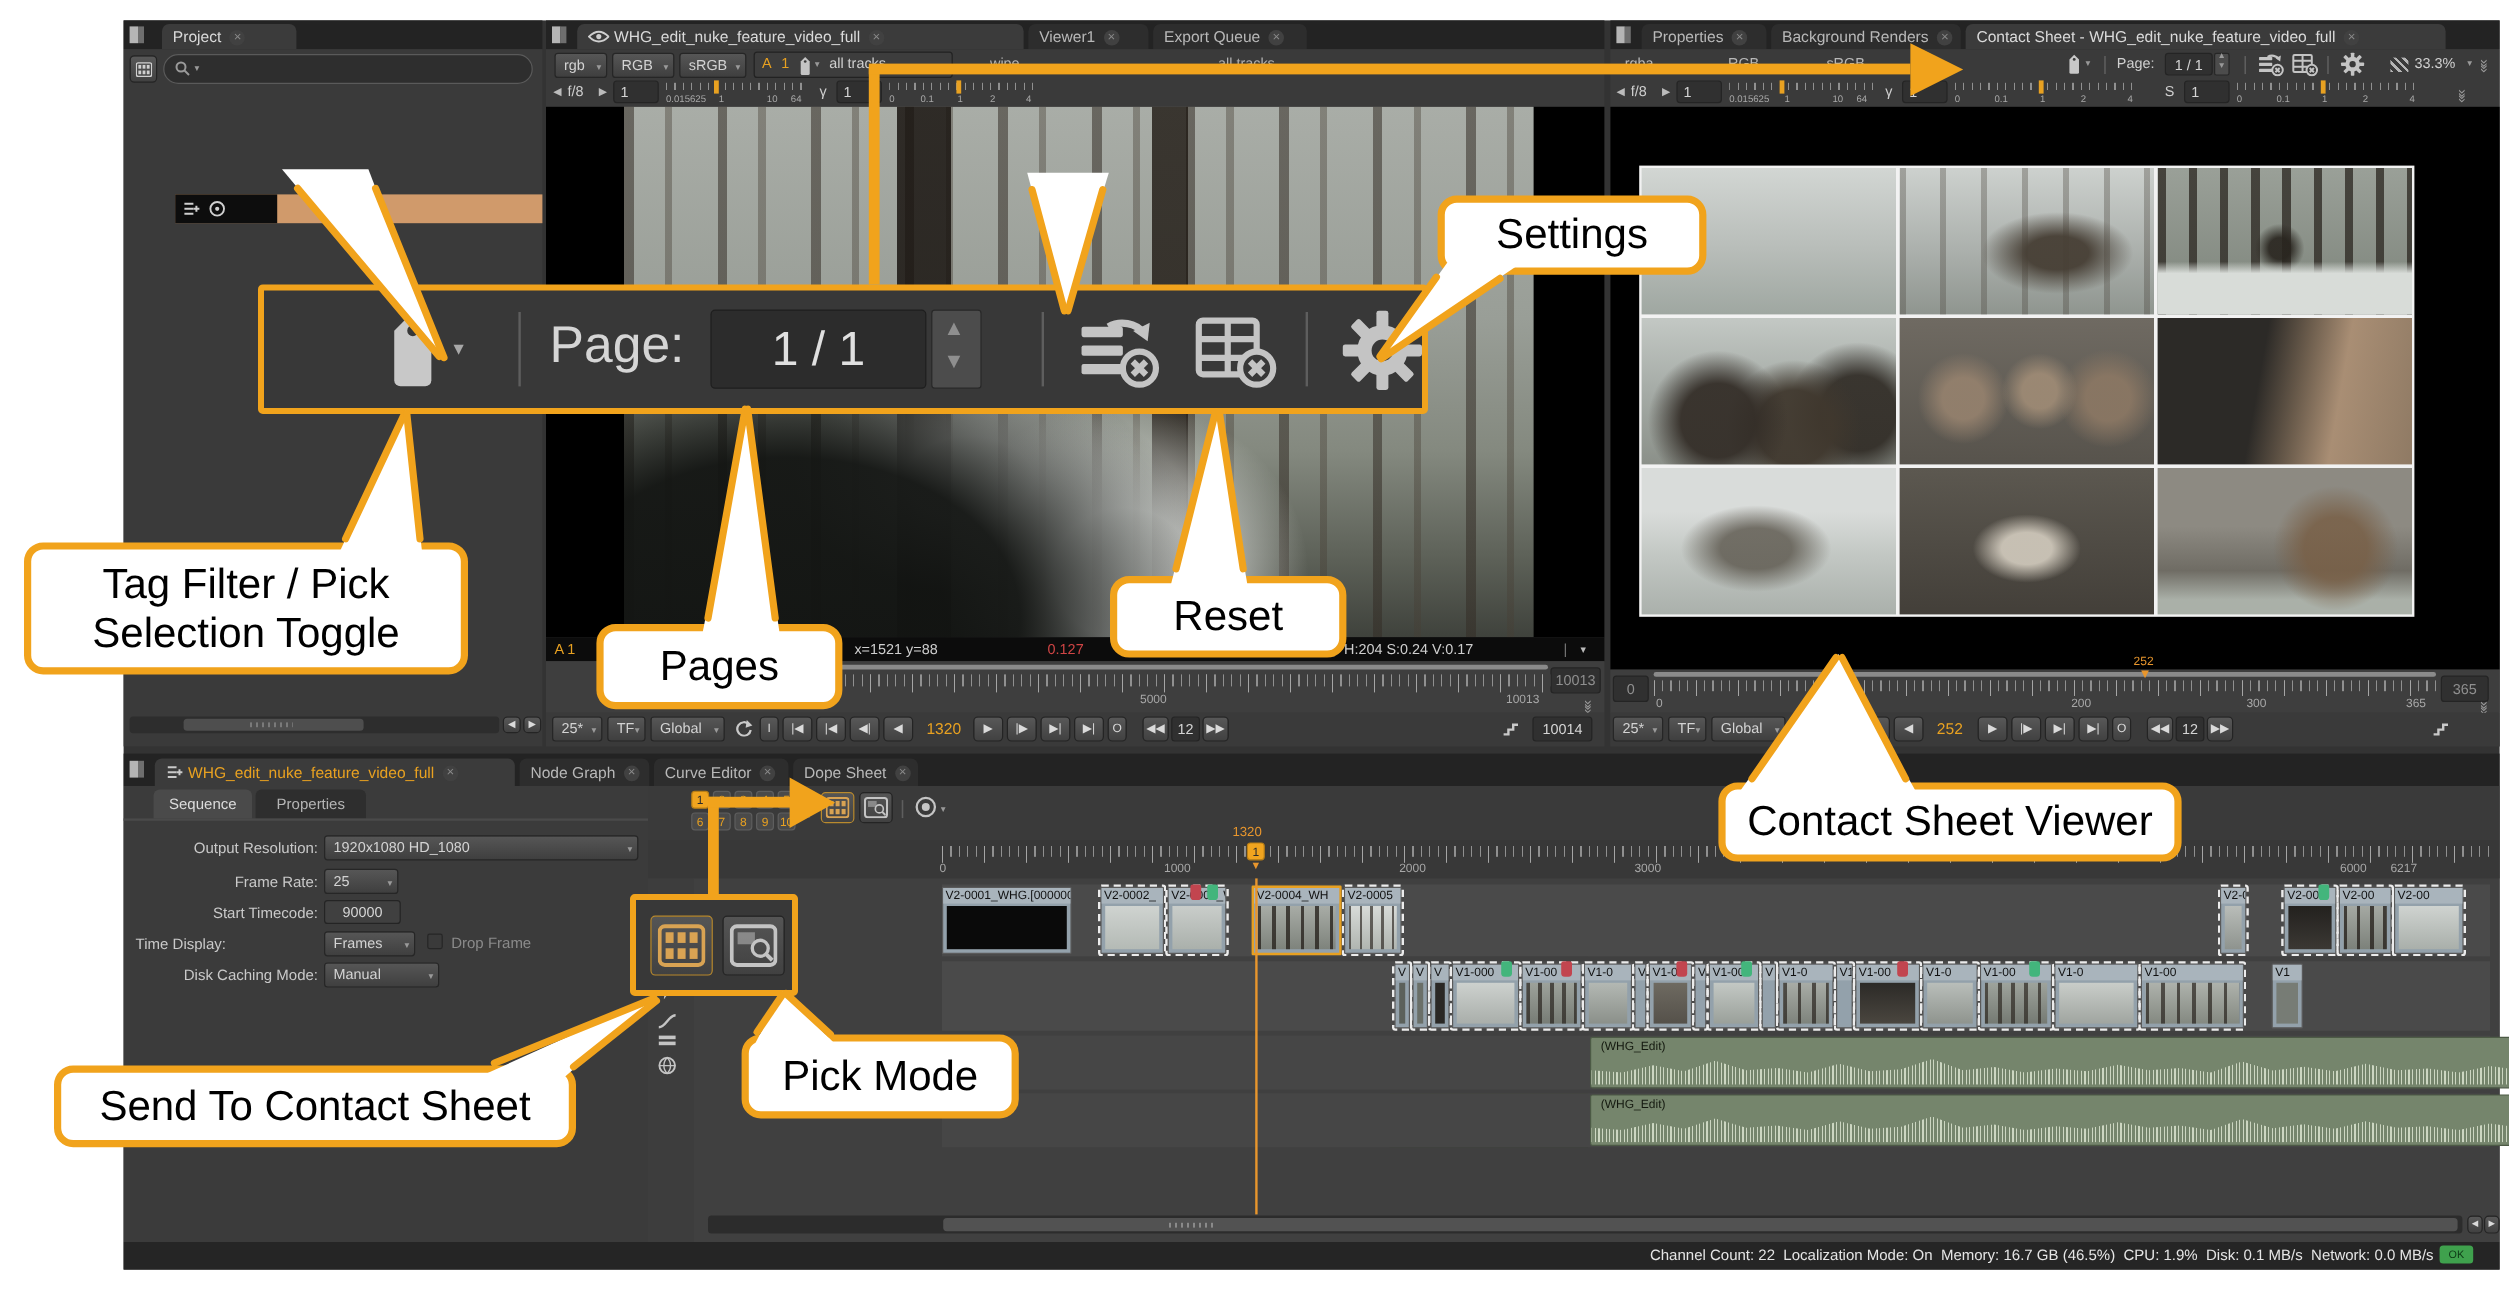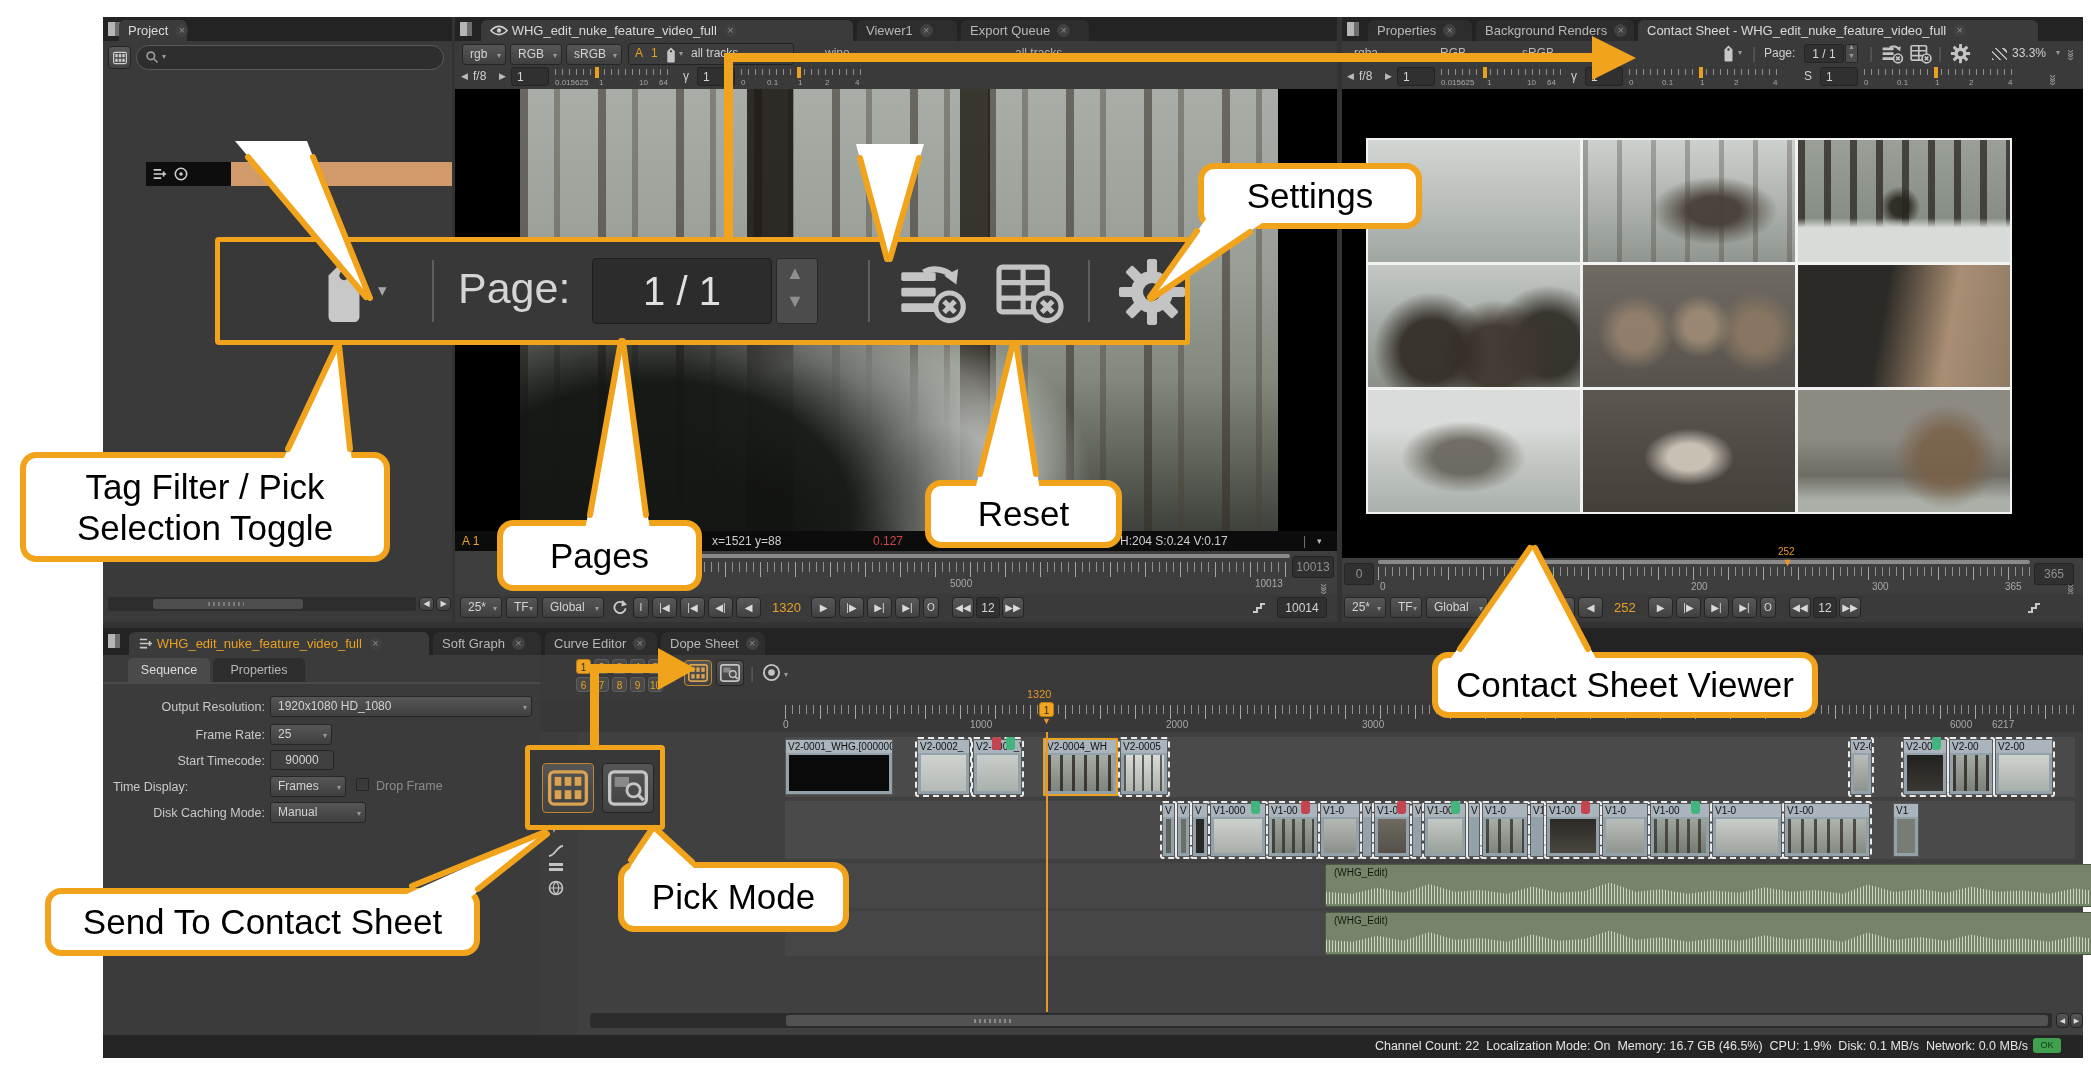--- a/index.html
+++ b/index.html
@@ -158,21 +158,21 @@
 </svg>
 
 <div id="canvas">
 
   <div class="panel" style="left:103px;top:17px;width:1980px;height:1041px;background:#333"></div>
 
   <div class="tabstrip" style="left:103px;top:17px;width:349px;height:24px">
     <svg class="p" style="left:4px;top:3px;width:14px;height:18px">
         <use href="#i-corner"></use>
       </svg>
-    <div class="tab on" style="left:16px;width:68px"><span>Project</span><span class="x">×</span></div>
+    <div class="tab on" style="left:32px;width:112px"><span>Project</span><span class="x">×</span></div>
   </div>
   <div class="panel" style="left:103px;top:41px;width:349px;height:581px;background:#3a3a3a">
     <div class="btn" style="left:5px;top:5px;width:23px;height:23px"><svg style="width:14px;height:14px;margin-top:4px;color:#d0d0d0">
           <use href="#i-grid"></use>
         </svg></div>
     <div class="p" style="left:33px;top:4px;width:308px;height:25px;background:#2e2e2e;border:1px solid #5a5a5a;border-radius:13px">
       <svg class="p" style="left:8px;top:4px;width:15px;height:15px;color:#9a9a9a">
           <use href="#i-mag"></use>
         </svg>
       <span class="p" style="left:25px;top:6px;font-size:8px;color:#9a9a9a">▾</span>
@@ -398,21 +398,21 @@
         <div class="cs" style="left:432px;top:252px;width:212px;height:122px;background:radial-gradient(circle at 70% 55%, rgba(120,95,70,.85) 0 16%, transparent 32%),linear-gradient(180deg,#8d8a82 40%,#6f6c64 70%,#aab0a8 90%)"></div>
       </div>
     </div>
 
     <div class="p" style="left:0;top:517px;width:741px;height:36px;background:#3e3e3e">
       <div class="val" style="left:2px;top:5px;width:30px;height:22px;line-height:21px;color:#8f8f8f"><span>0</span></div>
       <div class="p" style="left:36px;top:2px;width:652px;height:4px;background:#8a8a8a;border-radius:2px"></div>
       <div class="tmin" style="left:36px;top:9px;width:652px;height:9px"></div>
       <div class="tmaj" style="left:36px;top:9px;width:652px;height:13px"></div>
       <span class="rl" style="left:38px;top:23px">0</span>
-      <span class="rl" style="left:349px;top:23px">200</span>
+      <span class="rl" style="left:384px;top:23px">200</span>
       <span class="rl" style="left:530px;top:23px">300</span>
       <span class="rl" style="left:663px;top:23px">365</span>
       <span class="p" style="left:436px;top:-12px;color:#e8962d;font-size:10px">252</span>
       <span class="p" style="left:440px;top:-2px;color:#e8962d;font-size:11px">▼</span>
       <div class="val" style="left:692px;top:5px;width:40px;height:22px;line-height:21px;color:#8f8f8f"><span>365</span></div>
       <span class="chev" style="left:724px;top:24px">»»</span>
     </div>
 
     <div class="p" style="left:0;top:553px;width:741px;height:28px;background:#3a3a3a">
       <div class="dd" style="left:2px;top:3px;width:42px"><span>25*</span><span class="car">▾</span></div>
@@ -440,21 +440,21 @@
   <div class="tabstrip" style="left:103px;top:628px;width:1980px;height:27px">
     <svg class="p" style="left:4px;top:4px;width:14px;height:18px">
         <use href="#i-corner"></use>
       </svg>
     <div class="tab on" style="left:26px;width:300px;top:4px;line-height:23px">
       <svg style="width:15px;height:13px;color:#c9c9c9;vertical-align:-2px">
           <use href="#i-seq"></use>
         </svg>
       <span style="color:#e8a121">WHG_edit_nuke_feature_video_full</span><span class="x">×</span>
     </div>
-    <div class="tab" style="left:330px;width:108px;top:4px;line-height:23px"><span>Soft Graph</span><span class="x">×</span></div>
+    <div class="tab" style="left:330px;width:108px;top:4px;line-height:23px"><span>Node Graph</span><span class="x">×</span></div>
     <div class="tab" style="left:442px;width:112px;top:4px;line-height:23px"><span>Curve Editor</span><span class="x">×</span></div>
     <div class="tab" style="left:558px;width:104px;top:4px;line-height:23px"><span>Dope Sheet</span><span class="x">×</span></div>
   </div>
 
   <div class="panel" style="left:103px;top:655px;width:437px;height:380px;background:#3b3b3b">
     <div class="p" style="left:25px;top:3px;width:82px;height:24px;background:#4a4a4a;border-radius:5px 5px 0 0;color:#dcdcdc;font-size:12.5px;text-align:center;line-height:24px"><span>Sequence</span></div>
     <div class="p" style="left:110px;top:3px;width:92px;height:24px;background:#2e2e2e;border-radius:5px 5px 0 0;color:#b5b5b5;font-size:12.5px;text-align:center;line-height:24px"><span>Properties</span></div>
     <div class="p" style="left:0;top:27px;width:437px;height:2px;background:#4a4a4a"></div>
     <span class="p rl" style="left:10px;top:45px;width:152px;text-align:right;font-size:12.5px;color:#c9c9c9">Output Resolution:</span>
     <div class="dd" style="left:167px;top:41px;width:262px"><span>1920x1080 HD_1080</span><span class="car">▾</span></div>

